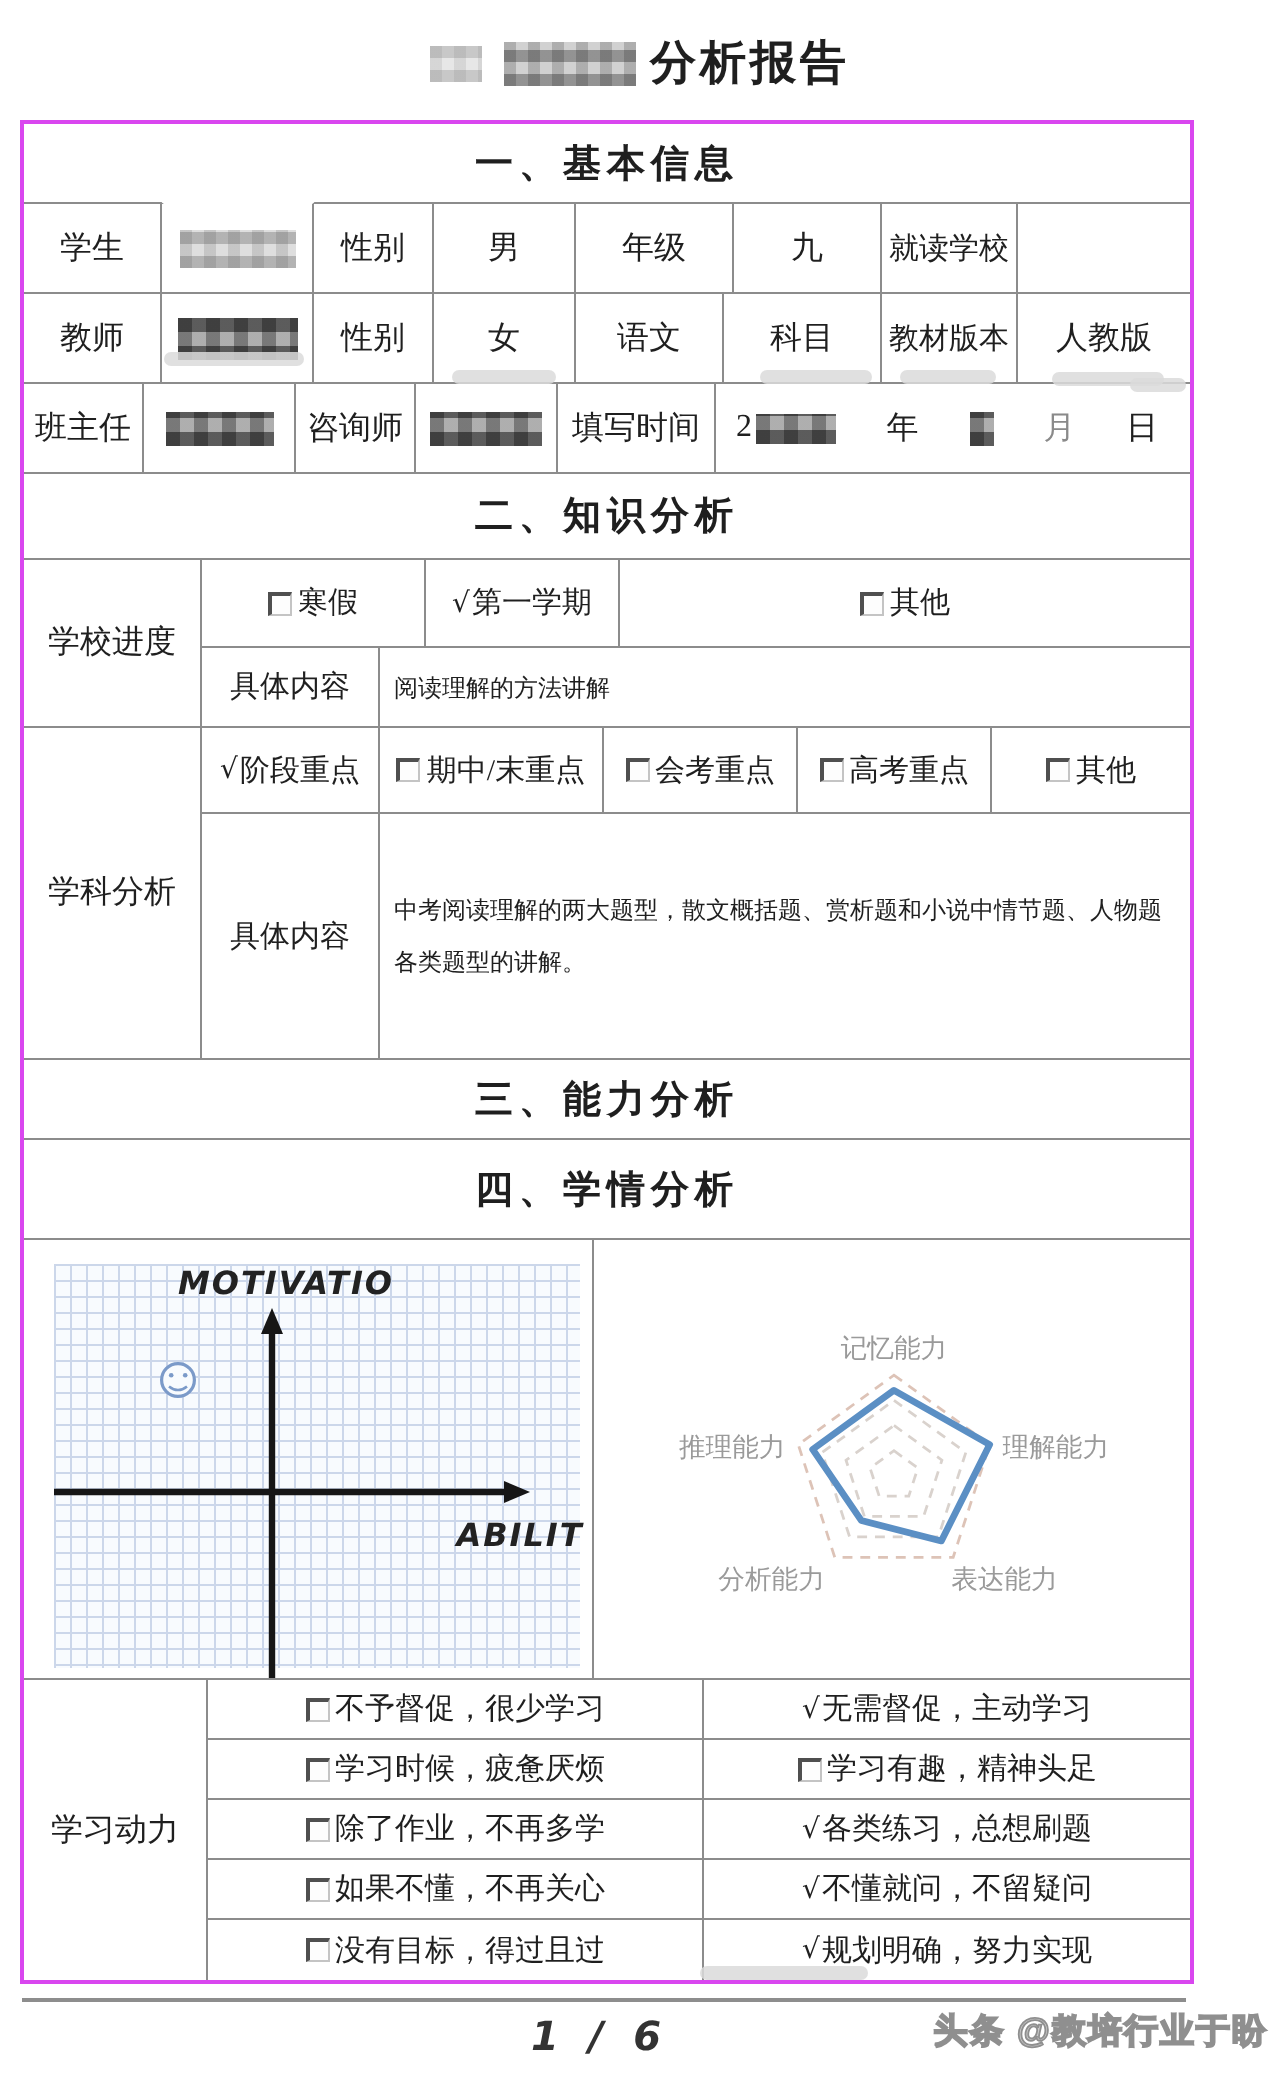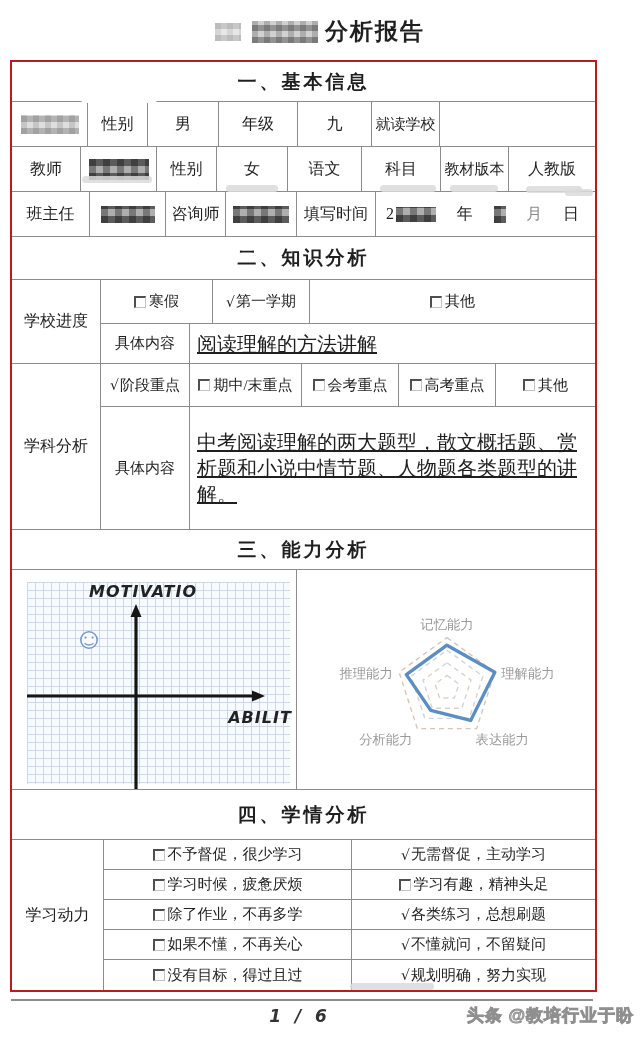--- a/index.html
+++ b/index.html
@@ -13,36 +13,36 @@
     background-image:
       repeating-linear-gradient(0deg, rgba(70,70,70,.45) 0 6px, rgba(205,205,205,.2) 6px 12px),
       repeating-linear-gradient(90deg, #a6a6a6 0 6px, #d2d2d2 6px 12px);}
   .m-light{opacity:.7;}
   .m-dark{background-image:
       repeating-linear-gradient(0deg, rgba(35,35,35,.62) 0 7px, rgba(150,150,150,.28) 7px 14px),
       repeating-linear-gradient(90deg, #6d6d6d 0 7px, #b8b8b8 7px 14px);}
   .m-title1{width:26px;height:18px;margin-right:7px;opacity:.5;}
   .m-title2{width:66px;height:22px;margin-right:3px;}
   
-  .rtable{position:absolute;left:10px;top:60px;width:587px;border:2px solid #b91c1c;
+  .rtable{position:absolute;left:10px;top:60px;width:587px;border:2px solid #d946ef;
           box-sizing:border-box;background:#fff;}
   .row{display:flex;border-bottom:1px solid #8c8c8c;box-sizing:border-box;}
   .row.last{border-bottom:none;}
   .cell{border-right:1px solid #8c8c8c;box-sizing:border-box;display:flex;align-items:center;
         justify-content:center;font-size:16px;overflow:hidden;}
   .cell.nr{border-right:none;}
   .sec-header{display:flex;align-items:center;justify-content:center;font-size:19px;
               font-weight:bold;letter-spacing:3px;}
   .vblock{display:flex;flex-direction:column;flex:1;}
   .subrow{display:flex;border-bottom:1px solid #8c8c8c;box-sizing:border-box;}
   .subrow:last-child{border-bottom:none;}
   .sm{font-size:15px;}
   .opt{font-size:15px;}
   .detail-content{justify-content:flex-start;text-align:left;padding:4px 12px 4px 7px;
-                  font-size:20px;line-height:26px;text-decoration:underline;}
+                  font-size:12px;line-height:26px;}
   
   .cb{display:inline-block;width:12px;height:12px;background:#fdfdfd;box-sizing:border-box;
       border-top:2px solid #4f4f4f;border-left:2px solid #4f4f4f;
       border-right:1px solid #c4c4c4;border-bottom:1px solid #c4c4c4;
       margin-right:3px;vertical-align:-1px;flex:none;}
   .ck{margin-right:1px;font-family:"DejaVu Sans",sans-serif;font-size:14px;}
   
   .date-cell{justify-content:space-between;padding:0 16px 0 10px;}
   .date-cell .grp{display:inline-flex;align-items:center;gap:2px;}
   
@@ -55,21 +55,21 @@
   .q-ylabel{position:absolute;left:66px;top:12px;width:130px;text-align:center;
     font-family:"DejaVu Sans",sans-serif;font-weight:bold;font-style:italic;font-size:16px;
     letter-spacing:1px;color:#222;}
   .q-xlabel{position:absolute;left:198px;top:138px;width:100px;text-align:center;
     font-family:"DejaVu Sans",sans-serif;font-weight:bold;font-style:italic;font-size:16px;
     letter-spacing:1px;color:#222;}
   
   .footer-line{position:absolute;left:11px;top:999px;width:582px;height:2px;background:#8d8d8d;}
   .page-num{position:absolute;left:0;top:1006px;width:600px;text-align:center;
     font-family:"DejaVu Sans",sans-serif;font-weight:bold;font-style:italic;
-    font-size:17px;letter-spacing:4px;color:#333;}
+    font-size:20px;letter-spacing:4px;color:#333;}
   .watermark{position:absolute;right:6px;top:1004px;font-family:"Liberation Sans",sans-serif;
     font-weight:bold;font-size:17px;letter-spacing:1px;color:#c9c9c9;
     -webkit-text-stroke:0.9px #8f8f8f;}
   
   .pill{position:absolute;background:#dbdbdb;border-radius:6px;height:7px;opacity:.85;}
   .wpatch{position:absolute;background:#ffffff;border-radius:8px;}
   .faded{color:#8a8a8a;}
 </style>
 </head>
 <body>
@@ -80,20 +80,21 @@
     <span class="mosaic m-title1"></span>
     <span class="mosaic m-title2"></span>
     <span class="title-text">分析报告</span>
   </div>
 
   <div class="rtable">
 
     <div class="row sec-header" style="height:40px">一、基本信息</div>
 
     <div class="row" style="height:45px">
+      <div class="cell" style="width:69px">学生</div>
       <div class="cell" style="width:76px">
           <span class="mosaic m-light" style="width:58px;height:19px"></span>
         </div>
       <div class="cell" style="width:60px">性别</div>
       <div class="cell" style="width:71px">男</div>
       <div class="cell" style="width:79px">年级</div>
       <div class="cell" style="width:74px">九</div>
       <div class="cell sm" style="width:68px">就读学校</div>
       <div class="cell nr" style="flex:1"></div>
     </div>
@@ -105,21 +106,21 @@
         </div>
       <div class="cell" style="width:60px">性别</div>
       <div class="cell" style="width:71px">女</div>
       <div class="cell" style="width:74px">语文</div>
       <div class="cell" style="width:79px">科目</div>
       <div class="cell sm" style="width:68px">教材版本</div>
       <div class="cell nr" style="flex:1">人教版</div>
     </div>
 
     <div class="row" style="height:45px">
-      <div class="cell" style="width:78px">班主任</div>
+      <div class="cell" style="width:60px">班主任</div>
       <div class="cell" style="width:76px">
           <span class="mosaic m-dark" style="width:54px;height:17px"></span>
         </div>
       <div class="cell" style="width:60px">咨询师</div>
       <div class="cell" style="width:71px">
           <span class="mosaic m-dark" style="width:56px;height:17px"></span>
         </div>
       <div class="cell" style="width:79px">填写时间</div>
       <div class="cell nr date-cell" style="flex:1">
         <span class="grp">
@@ -185,20 +186,22 @@
             </div>
         </div>
         <div class="subrow" style="height:122px">
           <div class="cell sm" style="width:89px">具体内容</div>
           <div class="cell nr detail-content" style="flex:1">中考阅读理解的两大题型，散文概括题、赏析题和小说中情节题、人物题各类题型的讲解。</div>
         </div>
       </div>
     </div>
 
     <div class="row sec-header" style="height:40px">三、能力分析</div>
+
+    <div class="row sec-header" style="height:50px">四、学情分析</div>
 
     <div class="row" style="height:220px">
 
       <div class="cell qcell" style="width:285px;padding:0">
         <div class="gridpaper"></div>
         <svg class="axes-svg" width="285" height="220">
           <line x1="124" y1="44" x2="124" y2="227" stroke="#161616" stroke-width="3.2"></line>
           <polygon points="124,34 118.5,47 129.5,47" fill="#161616"></polygon>
           <line x1="15" y1="126" x2="243" y2="126" stroke="#161616" stroke-width="3.2"></line>
           <polygon points="253,126 240,120.5 240,131.5" fill="#161616"></polygon>
@@ -222,22 +225,20 @@
             <polygon points="152.0,74.7 200.5,102.2 176.0,151.0 135.5,140.7 110.8,104.6" fill="none" stroke="#5b8fc4" stroke-width="3.4" stroke-linejoin="round"></polygon>
             <text x="152" y="58" text-anchor="middle" fill="#9a9a9a" font-size="13.5" font-family="&quot;Liberation Serif&quot;,serif">记忆能力</text>
             <text x="207" y="108" text-anchor="start" fill="#9a9a9a" font-size="13.5" font-family="&quot;Liberation Serif&quot;,serif">理解能力</text>
             <text x="208" y="175" text-anchor="middle" fill="#9a9a9a" font-size="13.5" font-family="&quot;Liberation Serif&quot;,serif">表达能力</text>
             <text x="90" y="175" text-anchor="middle" fill="#9a9a9a" font-size="13.5" font-family="&quot;Liberation Serif&quot;,serif">分析能力</text>
             <text x="97" y="108" text-anchor="end" fill="#9a9a9a" font-size="13.5" font-family="&quot;Liberation Serif&quot;,serif">推理能力</text>
           </svg>
       </div>
     </div>
 
-    <div class="row sec-header" style="height:50px">四、学情分析</div>
-
     <div class="row last" style="height:150px">
       <div class="cell" style="width:92px">学习动力</div>
       <div class="vblock" id="motivation-rows">
           <div class="subrow" style="height: 30px;">
             <div class="cell opt" style="width: 248px;">
               <span class="cb"></span>
               <span>不予督促，很少学习</span>
             </div>
             <div class="cell opt nr" style="flex: 1 1 0%;">
               <span class="ck">√</span>

